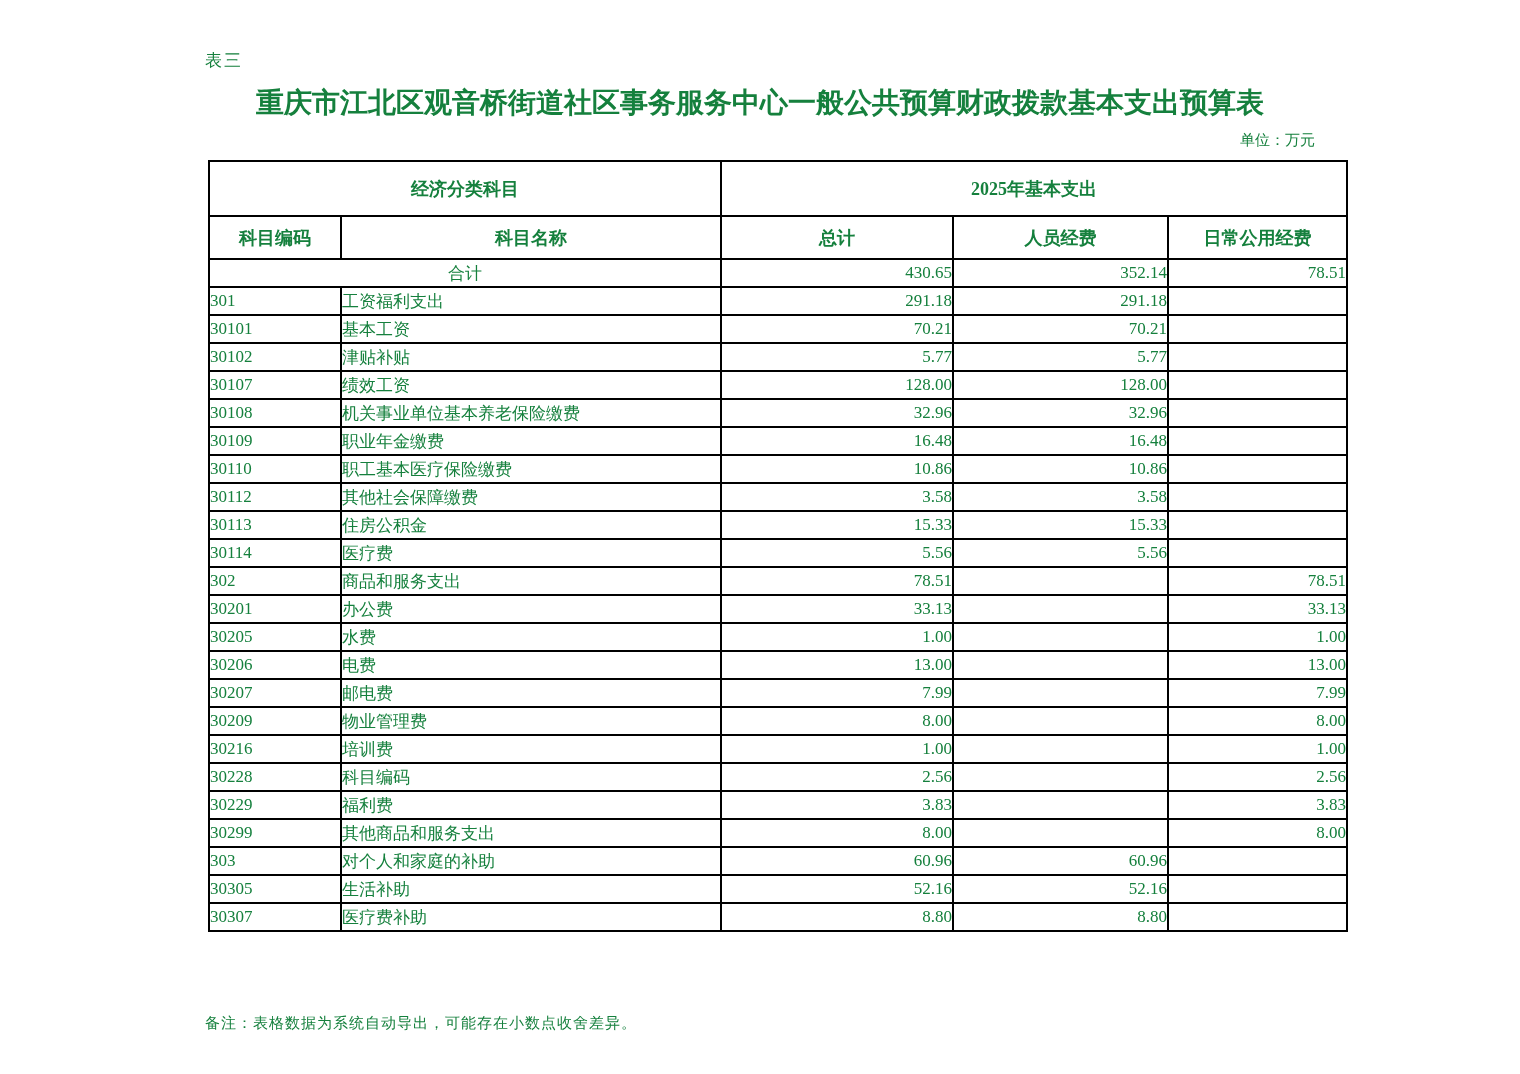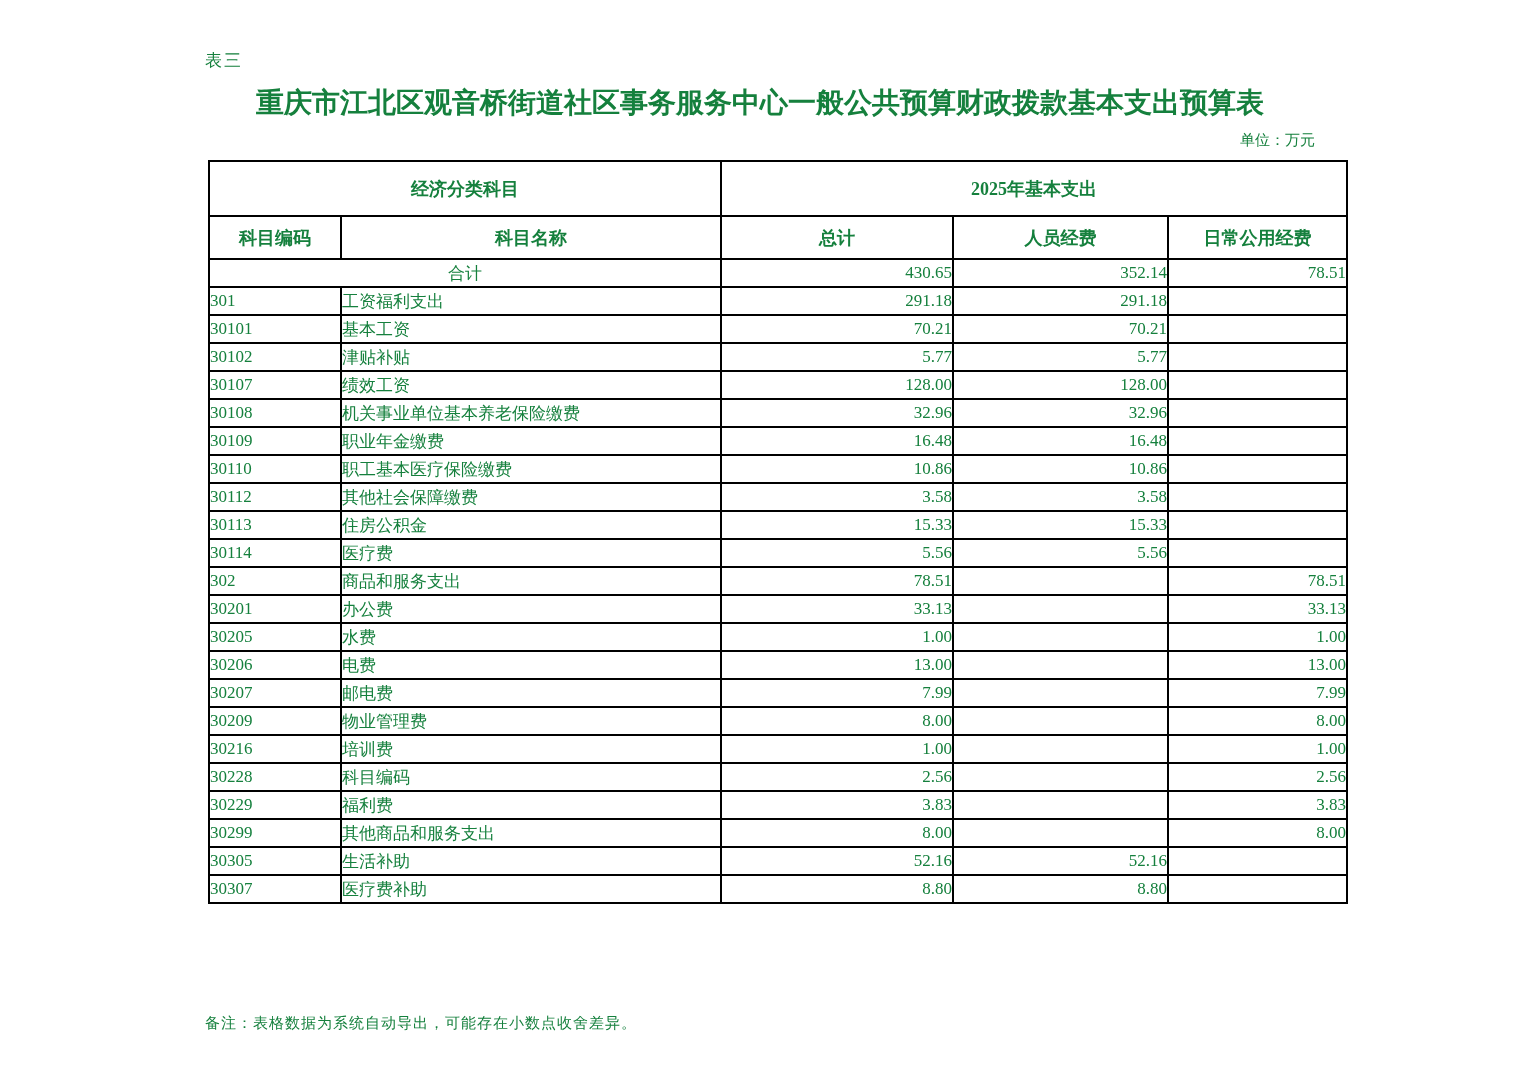--- a/index.html
+++ b/index.html
@@ -260,20 +260,27 @@
           <td class="num">3.83</td>
         </tr>
         <tr>
           <td class="code">30299</td>
           <td class="name">其他商品和服务支出</td>
           <td class="num">8.00</td>
           <td class="num"></td>
           <td class="num">8.00</td>
         </tr>
         <tr>
+          <td class="code">303</td>
+          <td class="name">对个人和家庭的补助</td>
+          <td class="num">60.96</td>
+          <td class="num">60.96</td>
+          <td class="num"></td>
+        </tr>
+        <tr>
           <td class="code">30305</td>
           <td class="name">生活补助</td>
           <td class="num">52.16</td>
           <td class="num">52.16</td>
           <td class="num"></td>
         </tr>
         <tr>
           <td class="code">30307</td>
           <td class="name">医疗费补助</td>
           <td class="num">8.80</td>

